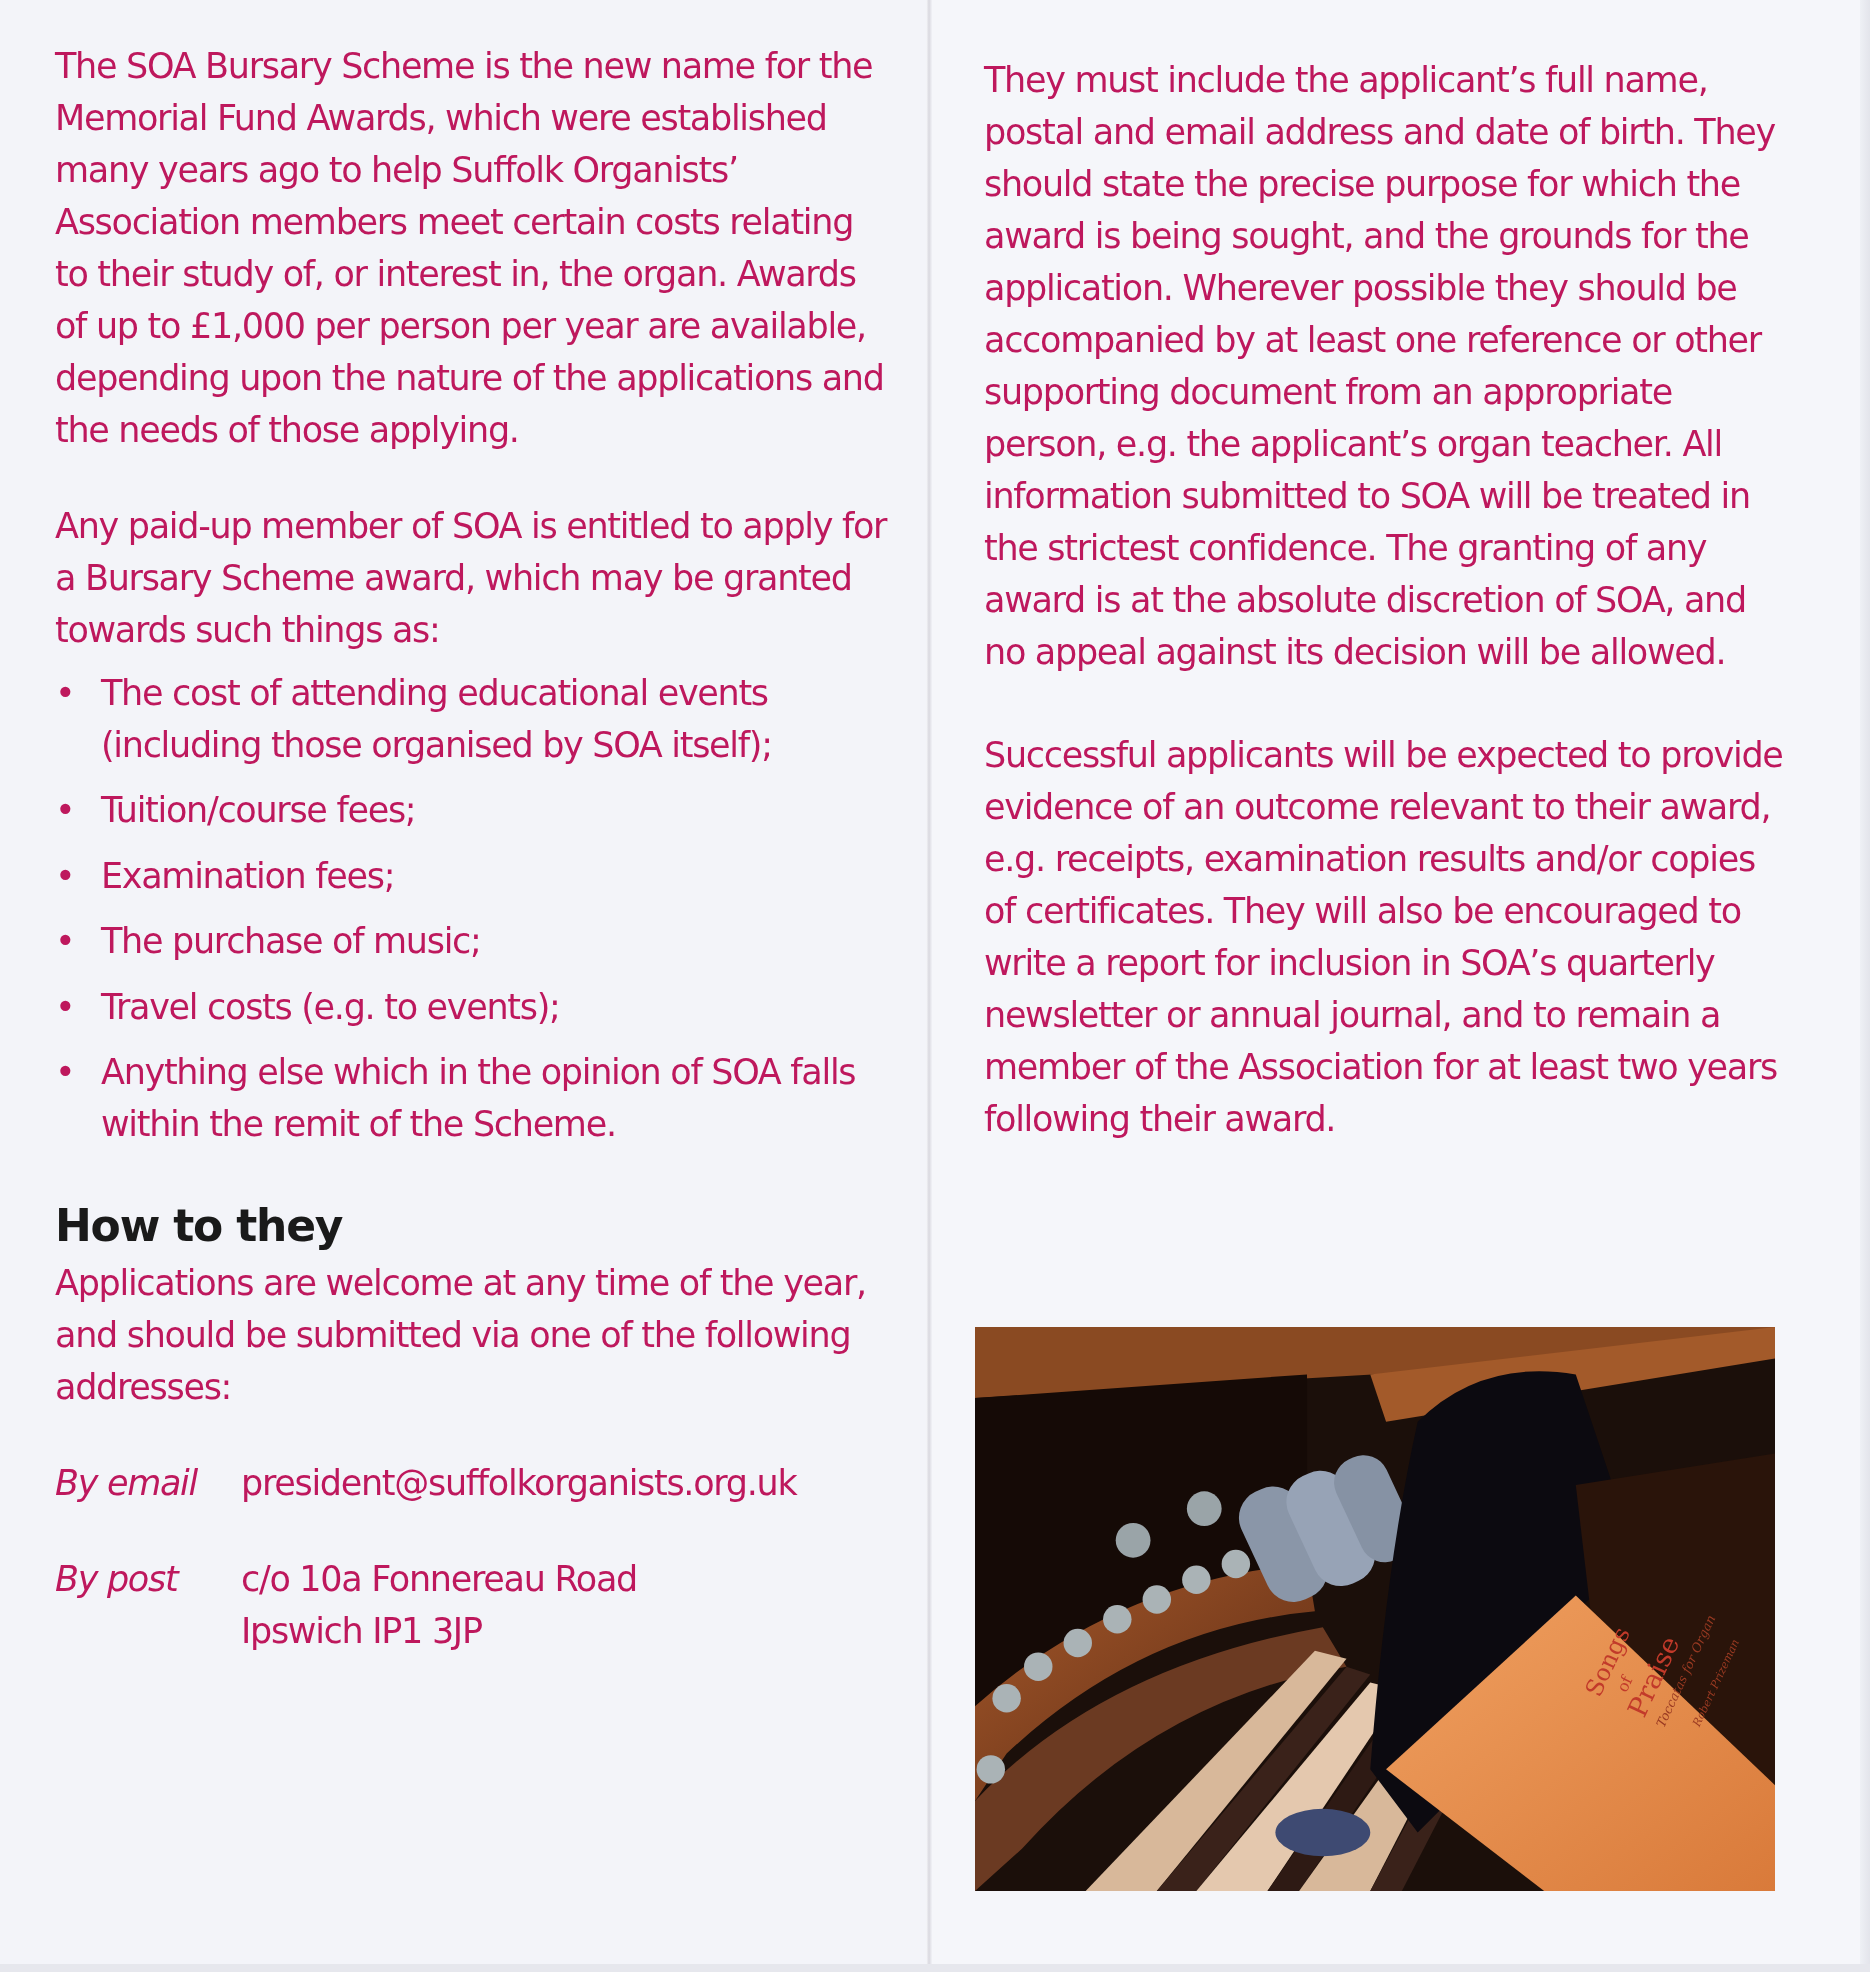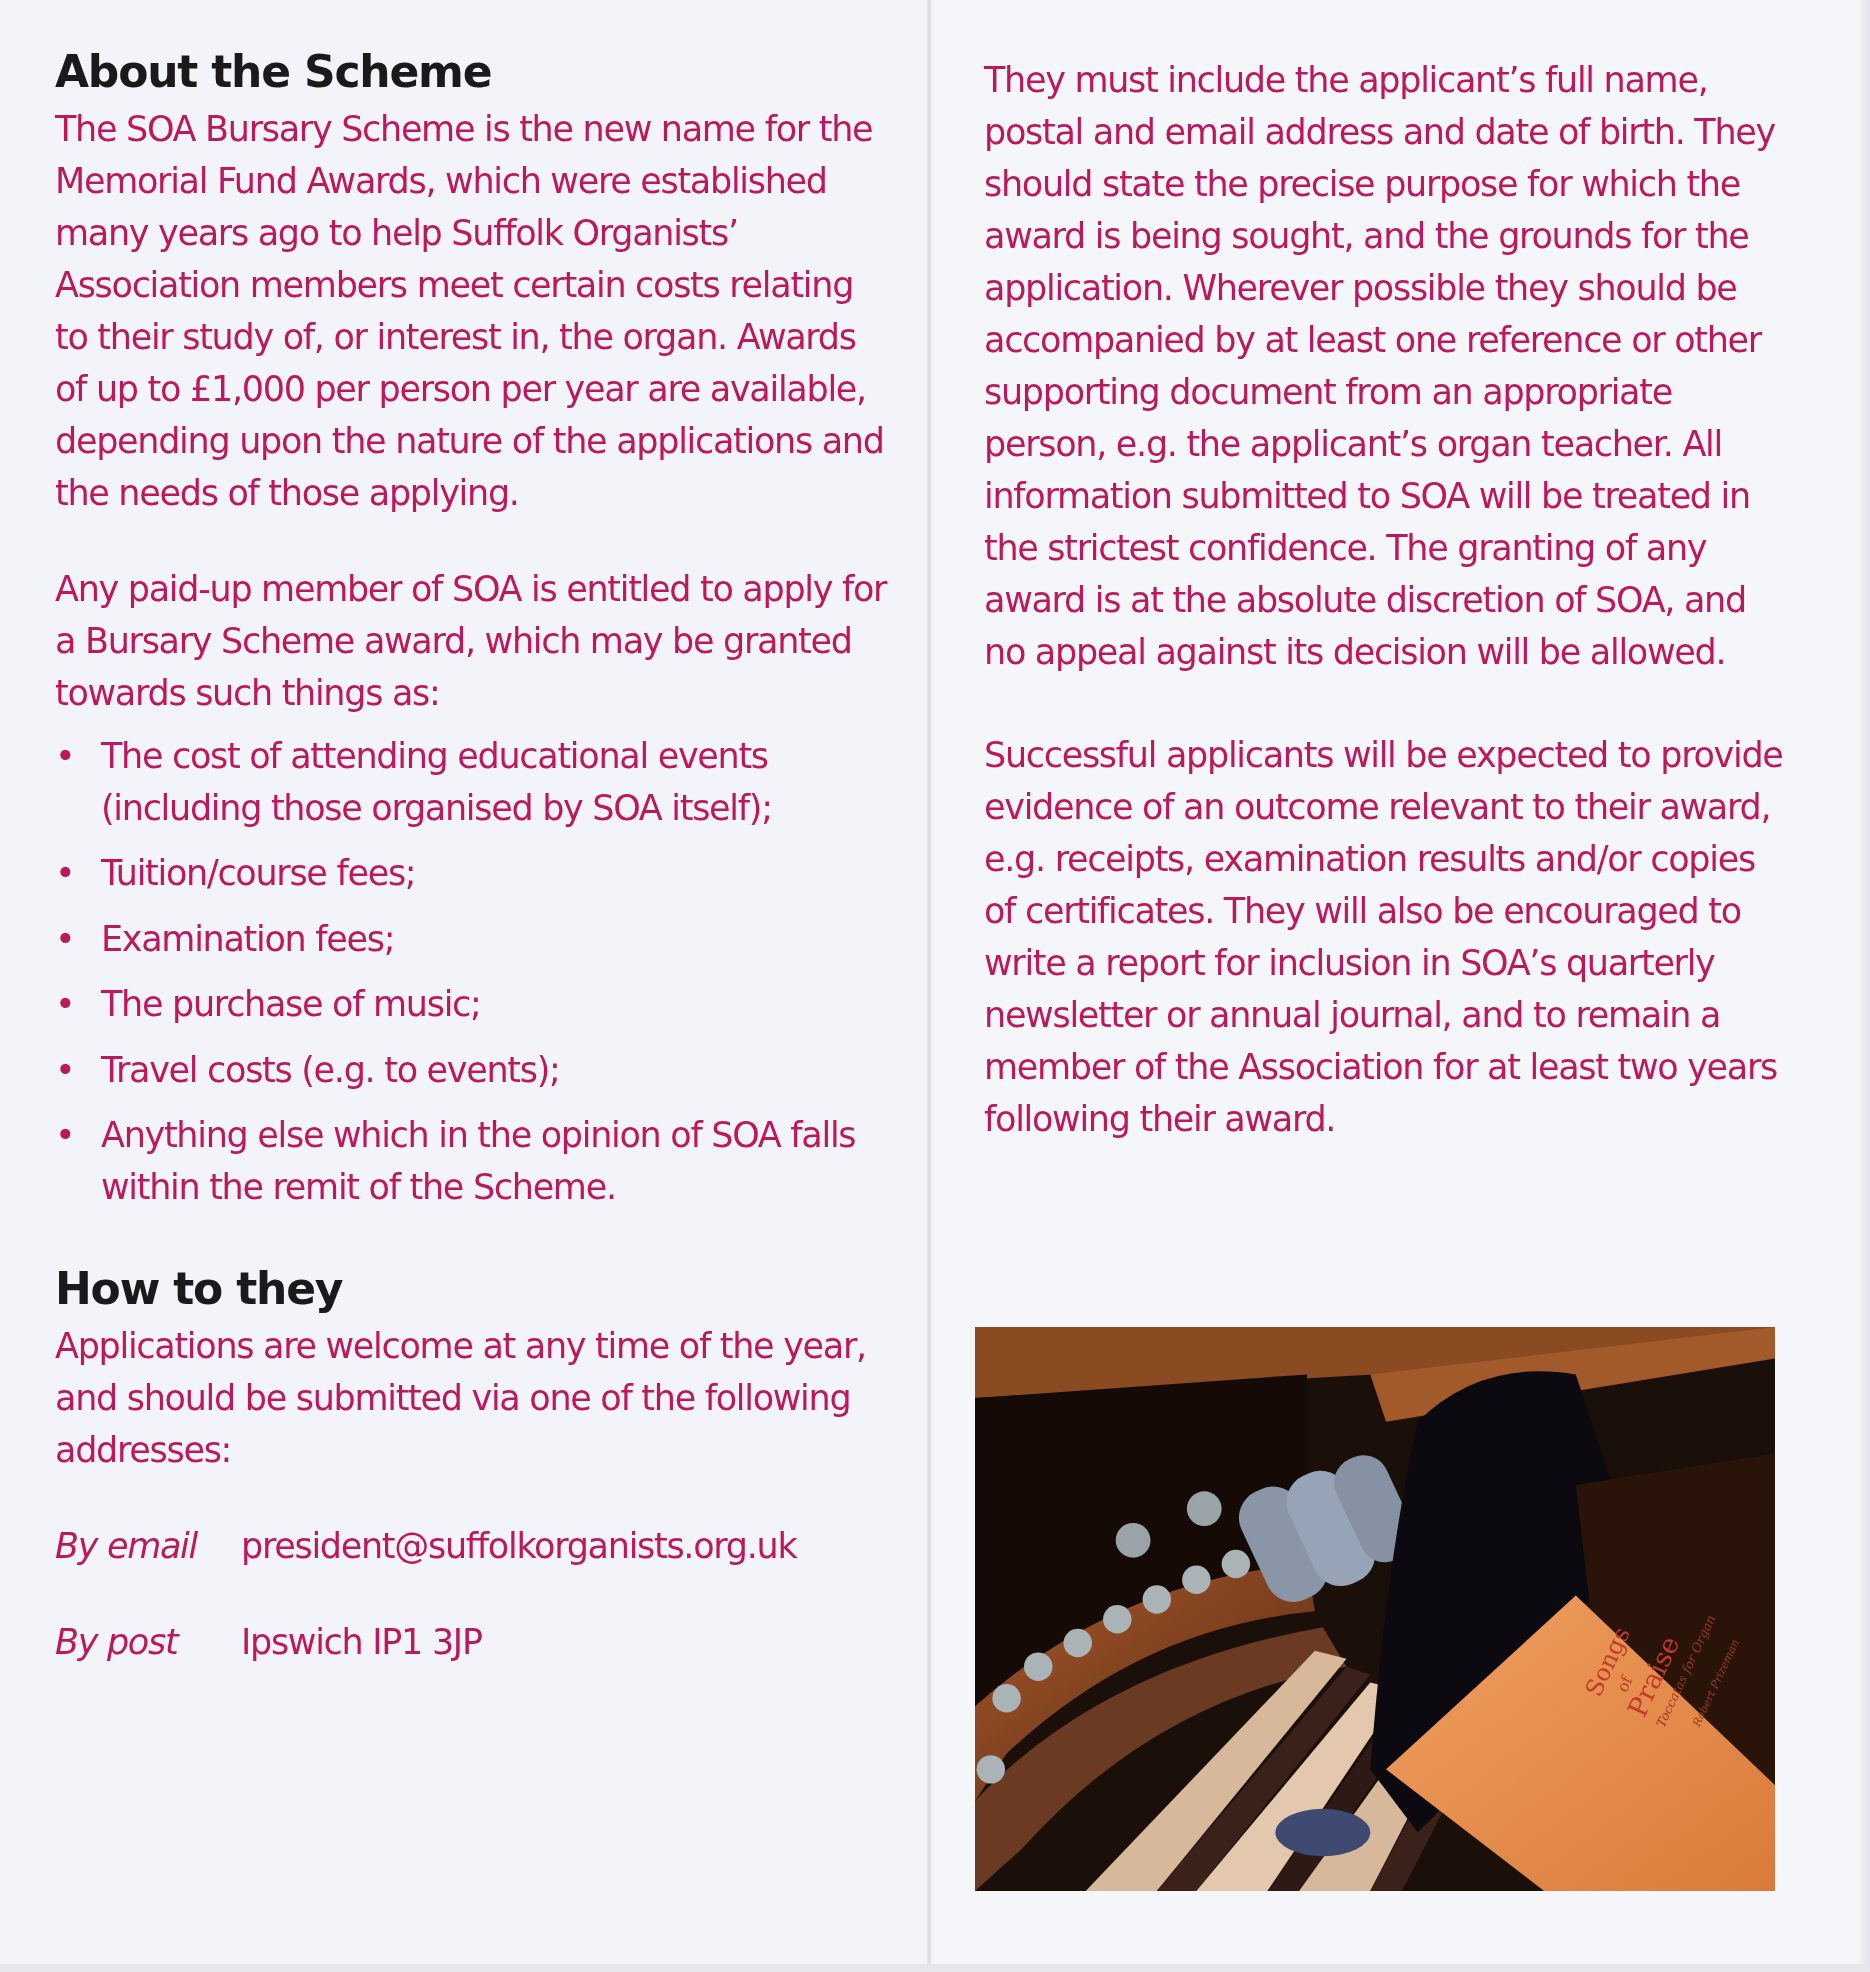--- a/index.html
+++ b/index.html
@@ -92,21 +92,20 @@
 <body>
 
 <div class="panel left"></div>
 <div class="panel right"></div>
 <div class="fold"></div>
 <div class="edge-right"></div>
 <div class="edge-bottom"></div>
 
 <div class="col left">
   <section class="section sec-about">
-    <h2>About the Scheme</h2>
     <p class="body-text">The SOA Bursary Scheme is the new name for the Memorial Fund Awards, which were established many years ago to help Suffolk Organists’ Association members meet certain costs relating to their study of, or interest in, the organ. Awards of up to £1,000 per person per year are available, depending upon the nature of the applications and the needs of those applying.</p>
   </section>
 
   <section class="section sec-elig">
     <p class="body-text">Any paid-up member of SOA is entitled to apply for a Bursary Scheme award, which may be granted towards such things as:</p>
     <ul class="bullets">
       <li><span class="bullet-dot">•</span><span>The cost of attending educational events (including those organised by SOA itself);</span></li>
       <li><span class="bullet-dot">•</span><span>Tuition/course fees;</span></li>
       <li><span class="bullet-dot">•</span><span>Examination fees;</span></li>
       <li><span class="bullet-dot">•</span><span>The purchase of music;</span></li>
@@ -119,20 +118,21 @@
     <h2>How to they</h2>
     <p class="body-text">Applications are welcome at any time of the year, and should be submitted via one of the following addresses:</p>
     <div class="contact">
       <div class="contact-row">
         <span class="contact-label">By email</span>
         <span class="contact-value">president@suffolkorganists.org.uk</span>
       </div>
       <div class="contact-row">
         <span class="contact-label">By post</span>
         <div class="contact-value">
+          <div>c/o 10a Fonnereau Road</div>
           <div>Ipswich IP1 3JP</div>
         </div>
       </div>
     </div>
   </section>
 </div>
 
 <div class="col right">
   <p class="body-text right-p">They must include the applicant’s full name, postal and email address and date of birth. They should state the precise purpose for which the award is being sought, and the grounds for the application. Wherever possible they should be accompanied by at least one reference or other supporting document from an appropriate person, e.g. the applicant’s organ teacher. All information submitted to SOA will be treated in the strictest confidence. The granting of any award is at the absolute discretion of SOA, and no appeal against its decision will be allowed.</p>
   <p class="body-text right-p">Successful applicants will be expected to provide evidence of an outcome relevant to their award, e.g. receipts, examination results and/or copies of certificates. They will also be encouraged to write a report for inclusion in SOA’s quarterly newsletter or annual journal, and to remain a member of the Association for at least two years following their award.</p>

